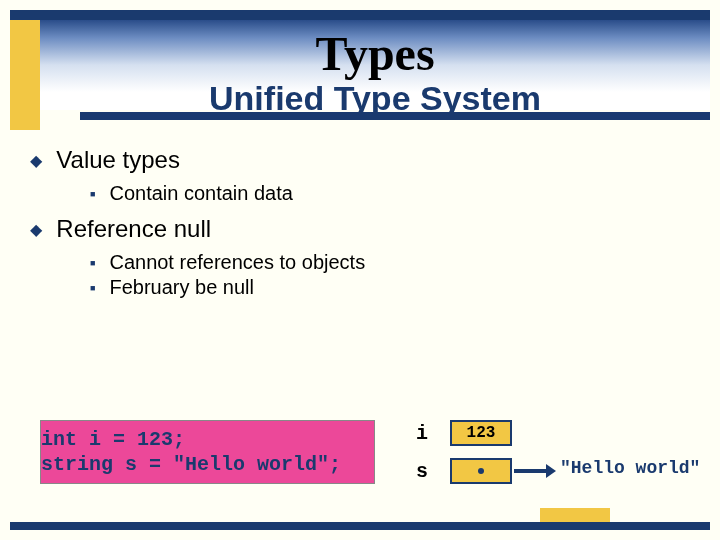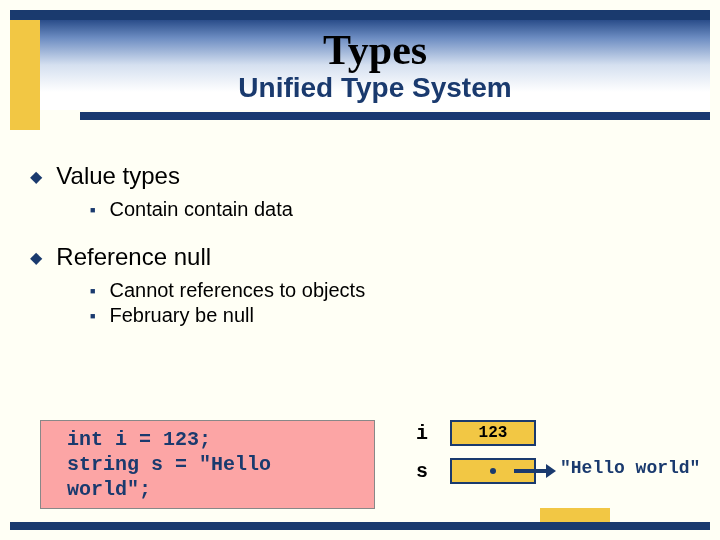--- a/index.html
+++ b/index.html
@@ -25,48 +25,48 @@
   }
   .title-band {
     position: absolute;
     left: 40px; right: 10px; top: 20px;
     height: 90px;
     background: linear-gradient(#2a4d8a 0%, #6d8dc2 20%, #d5e0f0 50%, #ffffff 80%);
     text-align: center;
   }
   .title {
     font-family: "Times New Roman", Times, serif;
-    font-size: 42px;
+    font-size: 48px;
     font-weight: bold;
     color: #000;
     margin-top: 6px;
   }
   .subtitle {
-    font-size: 28px;
+    font-size: 34px;
     font-weight: bold;
     color: #1a3a6e;
     margin-top: -2px;
   }
   .title-underline {
     position: absolute;
     left: 80px; right: 10px; top: 112px;
     height: 8px;
     background: #1a3a6e;
   }
 
   
   .content {
     position: absolute;
     left: 30px; top: 140px; right: 20px;
     color: #000;
   }
   .bullet1 {
     font-size: 24px;
     color: #000;
-    margin-top: 22px;
+    margin-top: 6px;
     margin-bottom: 8px;
   }
   .bullet1::before {
     content: "◆";
     color: #1a3a6e;
     font-size: 16px;
     margin-right: 14px;
     vertical-align: 2px;
   }
   .sub-list {
@@ -84,22 +84,22 @@
     font-size: 9px;
     margin-right: 14px;
     vertical-align: 3px;
   }
 
   
   .code-box {
     position: absolute;
     left: 40px; top: 420px;
     width: 335px;
-    padding: 6px 26px;
-    background: #fca5a5;
+    padding: 6px 0;
+    background: #ec4899;
     border: 1px solid #888;
     font-family: "Courier New", monospace;
     font-weight: bold;
     font-size: 20px;
     color: #1a3a6e;
     line-height: 1.25;
   }
 
   
   .diagram {
@@ -110,21 +110,21 @@
     position: absolute;
     font-size: 20px;
     font-weight: bold;
     color: #000;
     font-family: "Courier New", monospace;
   }
   .lbl-i { left: 16px; top: 4px; }
   .lbl-s { left: 16px; top: 42px; }
   .box {
     position: absolute;
-    width: 86px; height: 26px;
+    width: 62px; height: 26px;
     background: #f2c744;
     border: 2px solid #1a3a6e;
     display: flex;
     align-items: center;
     justify-content: center;
     font-family: "Courier New", monospace;
     font-weight: bold;
     font-size: 16px;
     color: #000;
   }

